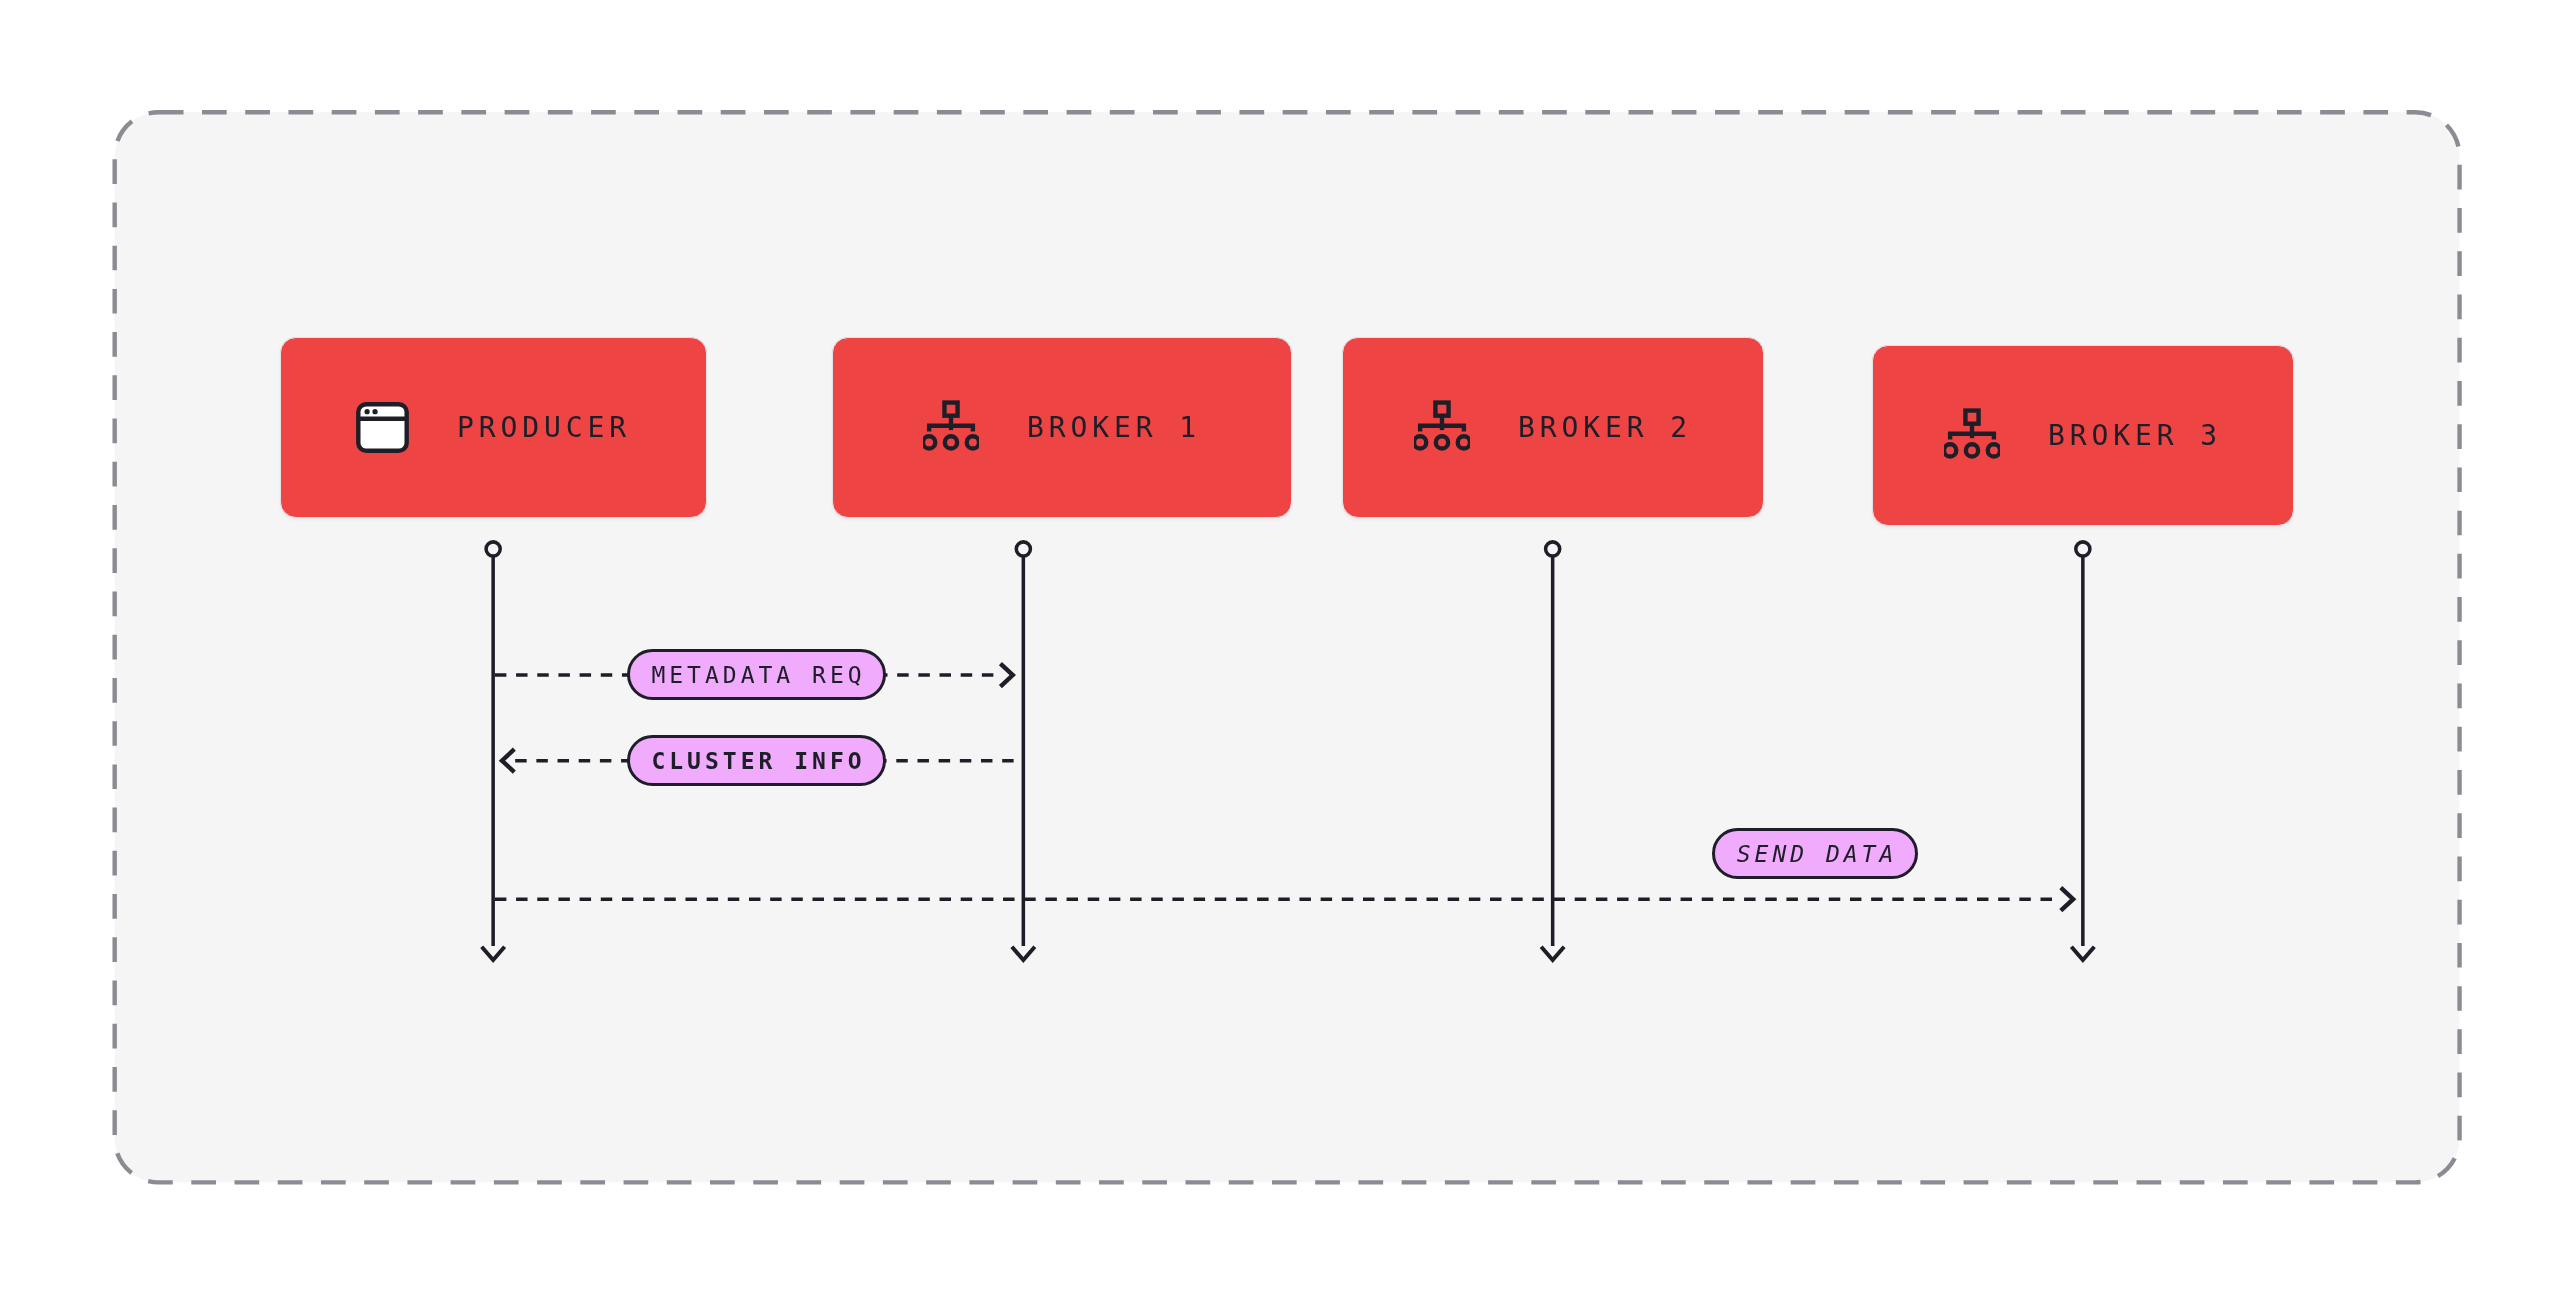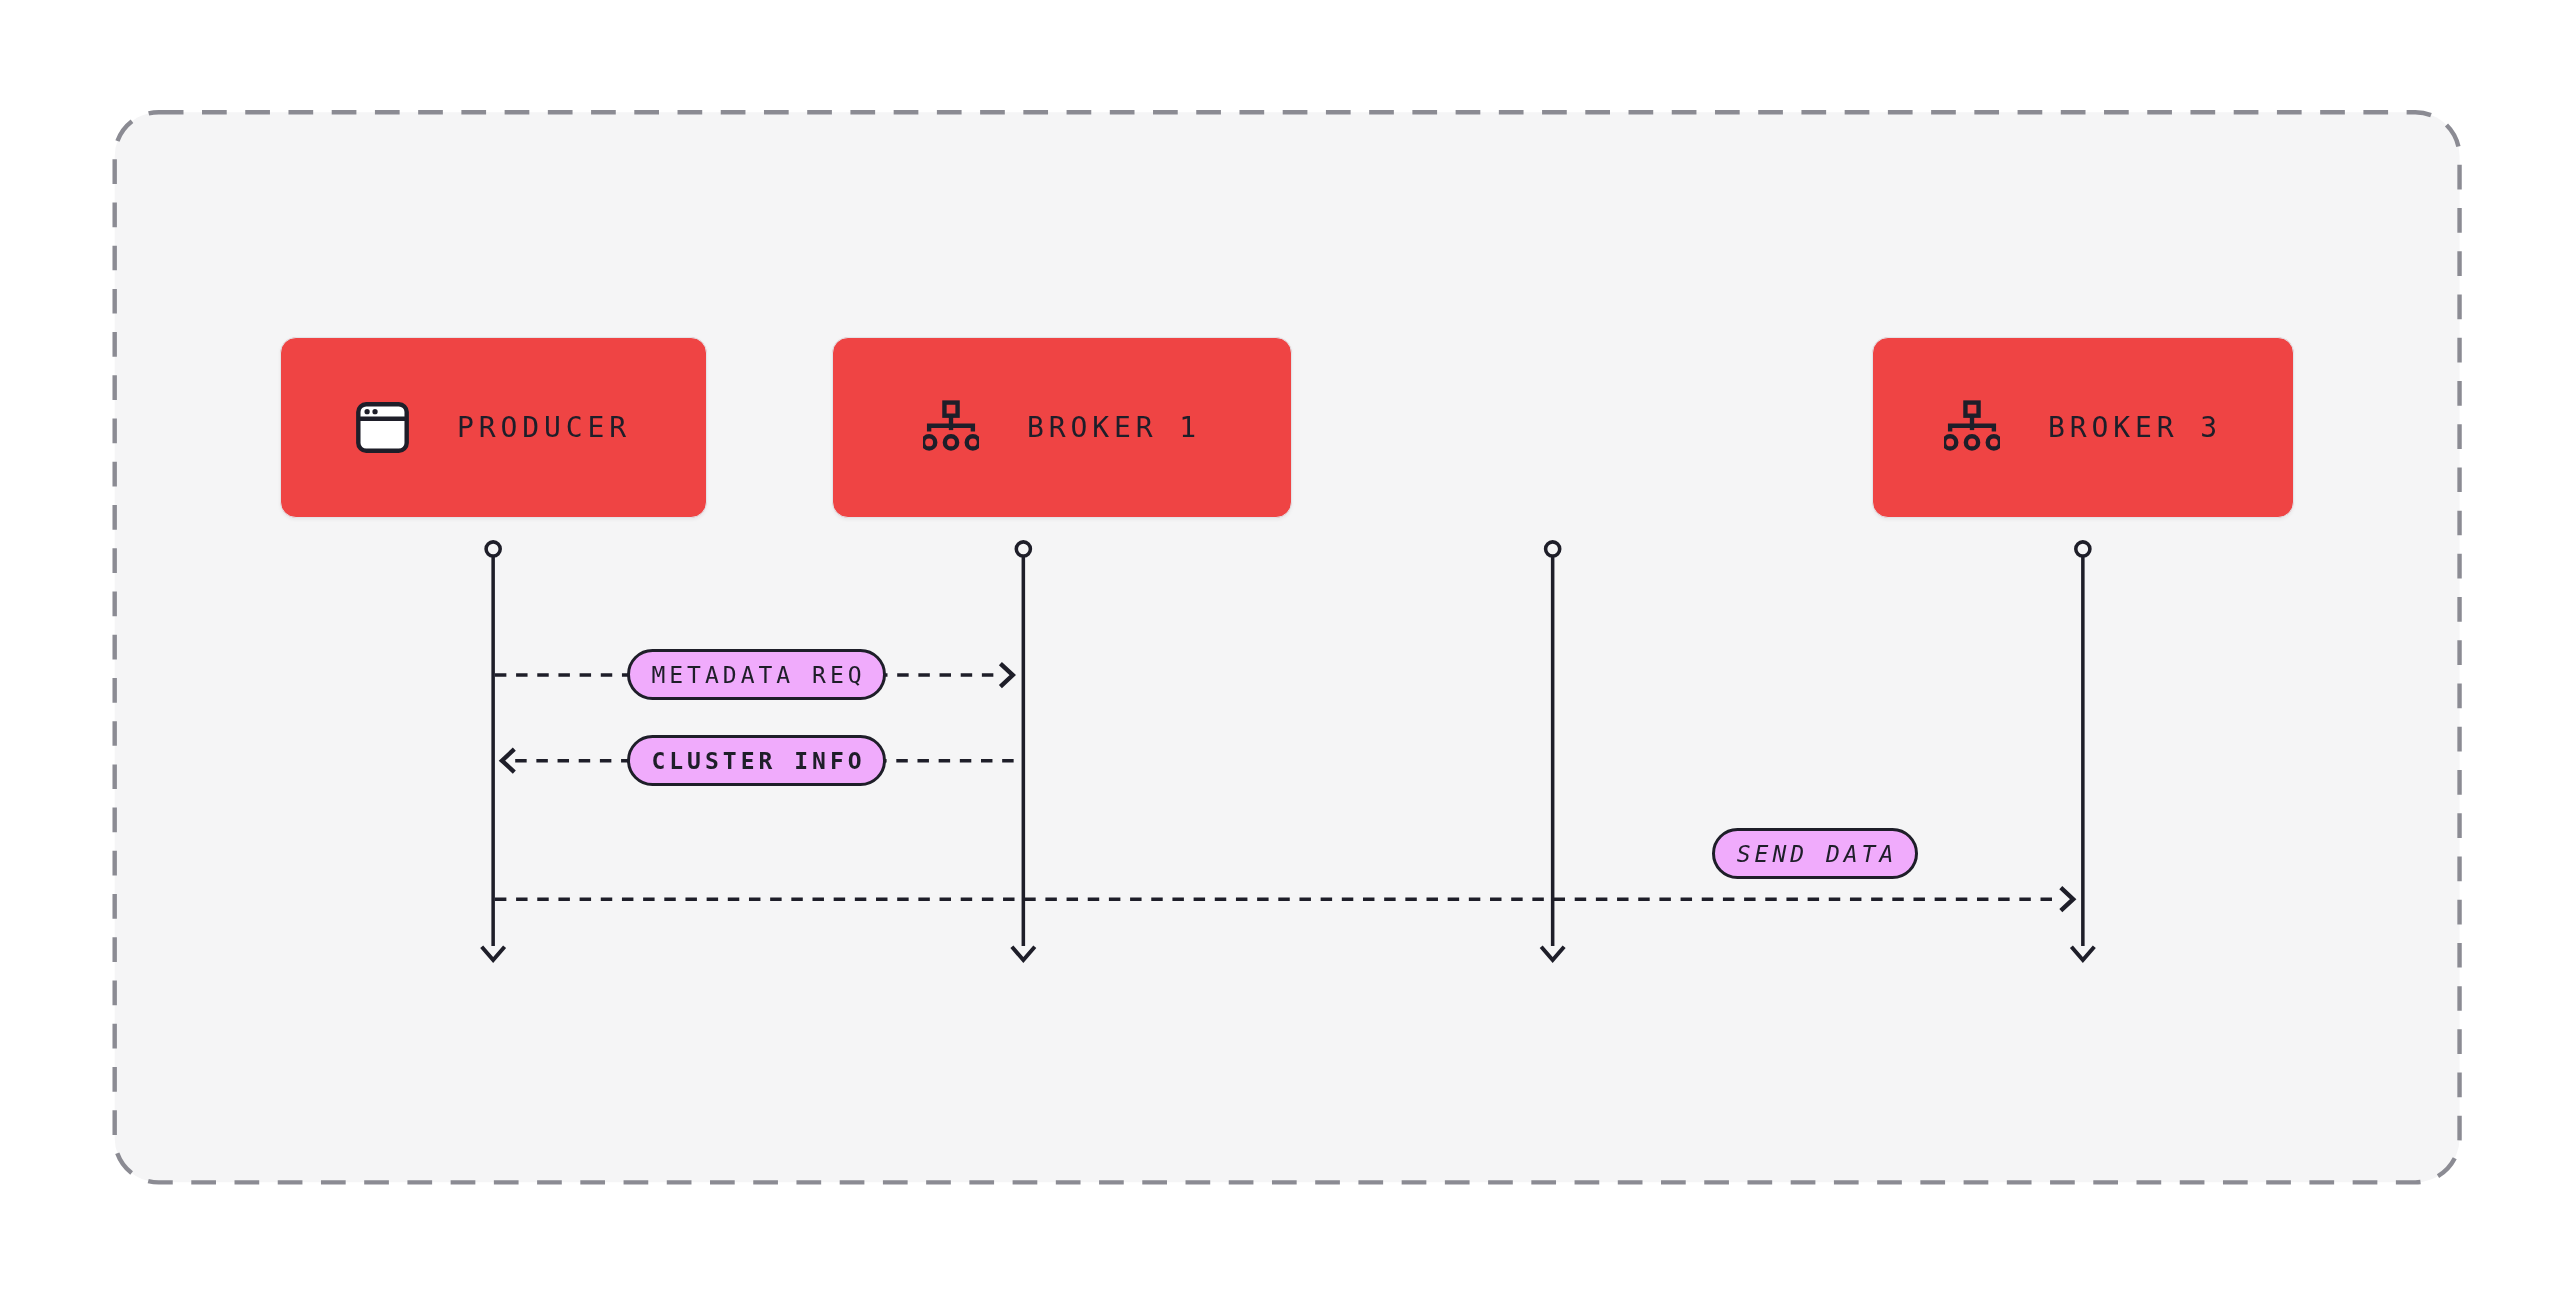--- a/index.html
+++ b/index.html
@@ -120,22 +120,35 @@
         <line x1="32" y1="17.5" x2="32" y2="34"></line>
         <path d="M7 35.5 L7 29 L57 29 L57 35.5"></path>
         <circle cx="7" cy="48" r="7"></circle>
         <circle cx="32" cy="48" r="7"></circle>
         <circle cx="57" cy="48" r="7"></circle>
       </g>
     </svg>
     <span class="actor-label">BROKER 1</span>
   </div>
 
+  <div class="actor-box" style="left:1342px; width:422px;">
+    <svg class="actor-icon" width="56" height="55" viewBox="0 0 64 62">
+      <g stroke="#1e1e29" stroke-width="5" fill="none">
+        <rect x="24.5" y="2.5" width="15" height="15"></rect>
+        <line x1="32" y1="17.5" x2="32" y2="34"></line>
+        <path d="M7 35.5 L7 29 L57 29 L57 35.5"></path>
+        <circle cx="7" cy="48" r="7"></circle>
+        <circle cx="32" cy="48" r="7"></circle>
+        <circle cx="57" cy="48" r="7"></circle>
+      </g>
+    </svg>
+    <span class="actor-label">BROKER 2</span>
+  </div>
 
-  <div class="actor-box" style="left:1872px; width:422px;">
+  <div class="actor-box" style="left:1872px; width:422px;margin-top:8px;">
     <svg class="actor-icon" width="56" height="55" viewBox="0 0 64 62">
       <g stroke="#1e1e29" stroke-width="5" fill="none">
         <rect x="24.5" y="2.5" width="15" height="15"></rect>
         <line x1="32" y1="17.5" x2="32" y2="34"></line>
         <path d="M7 35.5 L7 29 L57 29 L57 35.5"></path>
         <circle cx="7" cy="48" r="7"></circle>
         <circle cx="32" cy="48" r="7"></circle>
         <circle cx="57" cy="48" r="7"></circle>
       </g>
     </svg>

